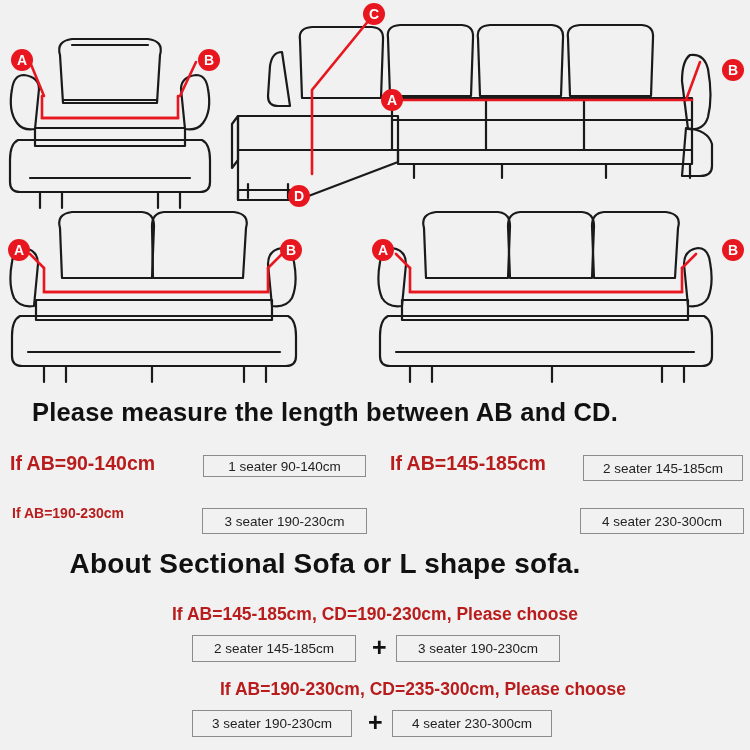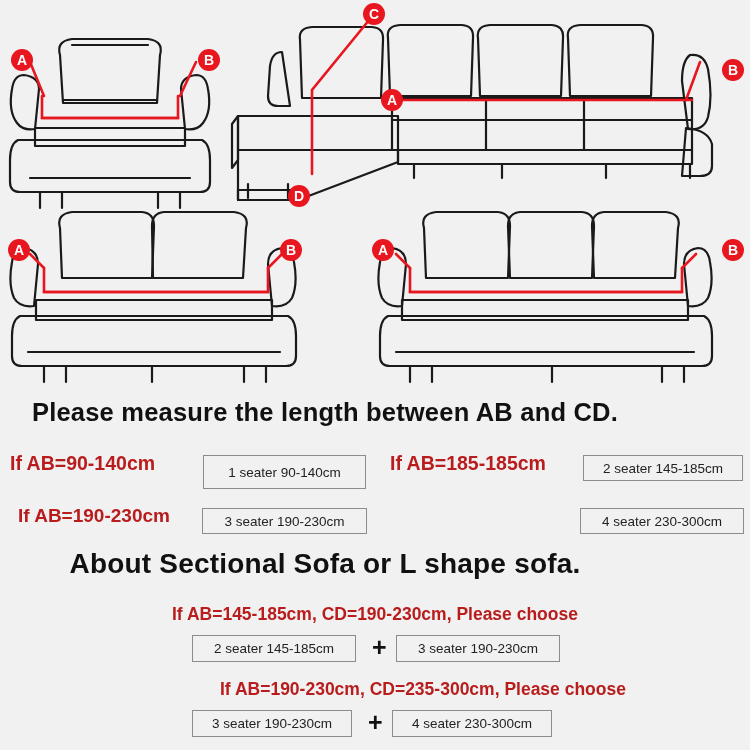--- a/index.html
+++ b/index.html
@@ -35,25 +35,25 @@
     white-space:nowrap;
   }
 
   .plus{
     position:absolute;color:#111;font-weight:bold;font-size:25px;
     line-height:1;
   }
 
   
   #ab1{left:10px;top:452px;font-size:19.5px;}
-  #chip1{left:203px;top:455px;width:163px;height:34px;}
+  #chip1{left:203px;top:455px;width:163px;height:22px;}
   #ab2{left:390px;top:452px;font-size:19.5px;}
   #chip2{left:583px;top:455px;width:160px;height:26px;}
 
-  #ab3{left:18px;top:505px;font-size:19px;}
+  #ab3{left:12px;top:505px;font-size:14px;}
   #chip3{left:202px;top:508px;width:165px;height:26px;}
   #ab4{left:383px;top:505px;font-size:19.5px;}
   #chip4{left:580px;top:508px;width:164px;height:26px;}
 
   
   #sec1{left:0;top:604px;width:750px;text-align:center;font-size:17.5px;}
   #chip5{left:192px;top:635px;width:164px;height:27px;}
   #plus1{left:372px;top:635px;}
   #chip6{left:396px;top:635px;width:164px;height:27px;}
 
@@ -199,21 +199,21 @@
           <text x="733" y="255" fill="#fff" font-size="14" font-weight="bold" text-anchor="middle">B</text>
         </g>
     </g>
   </svg>
 
   <div class="headline" id="measure-headline">Please measure the length between AB and CD.</div>
 
   <div class="redline" id="ab1">If AB=90-140cm</div>
   <div class="chip" id="chip1">1 seater 90-140cm</div>
 
-  <div class="redline" id="ab2">If AB=185-185cm</div>
+  <div class="redline" id="ab2">If AB=145-185cm</div>
   <div class="chip" id="chip2">2 seater 145-185cm</div>
 
   <div class="redline" id="ab3">If AB=190-230cm</div>
   <div class="chip" id="chip3">3 seater 190-230cm</div>
 
   <div class="chip" id="chip4">4 seater 230-300cm</div>
 
   <div class="headline" id="sectional-headline">About Sectional Sofa or L shape sofa.</div>
 
   <div class="redline" id="sec1">If AB=145-185cm, CD=190-230cm, Please choose</div>

